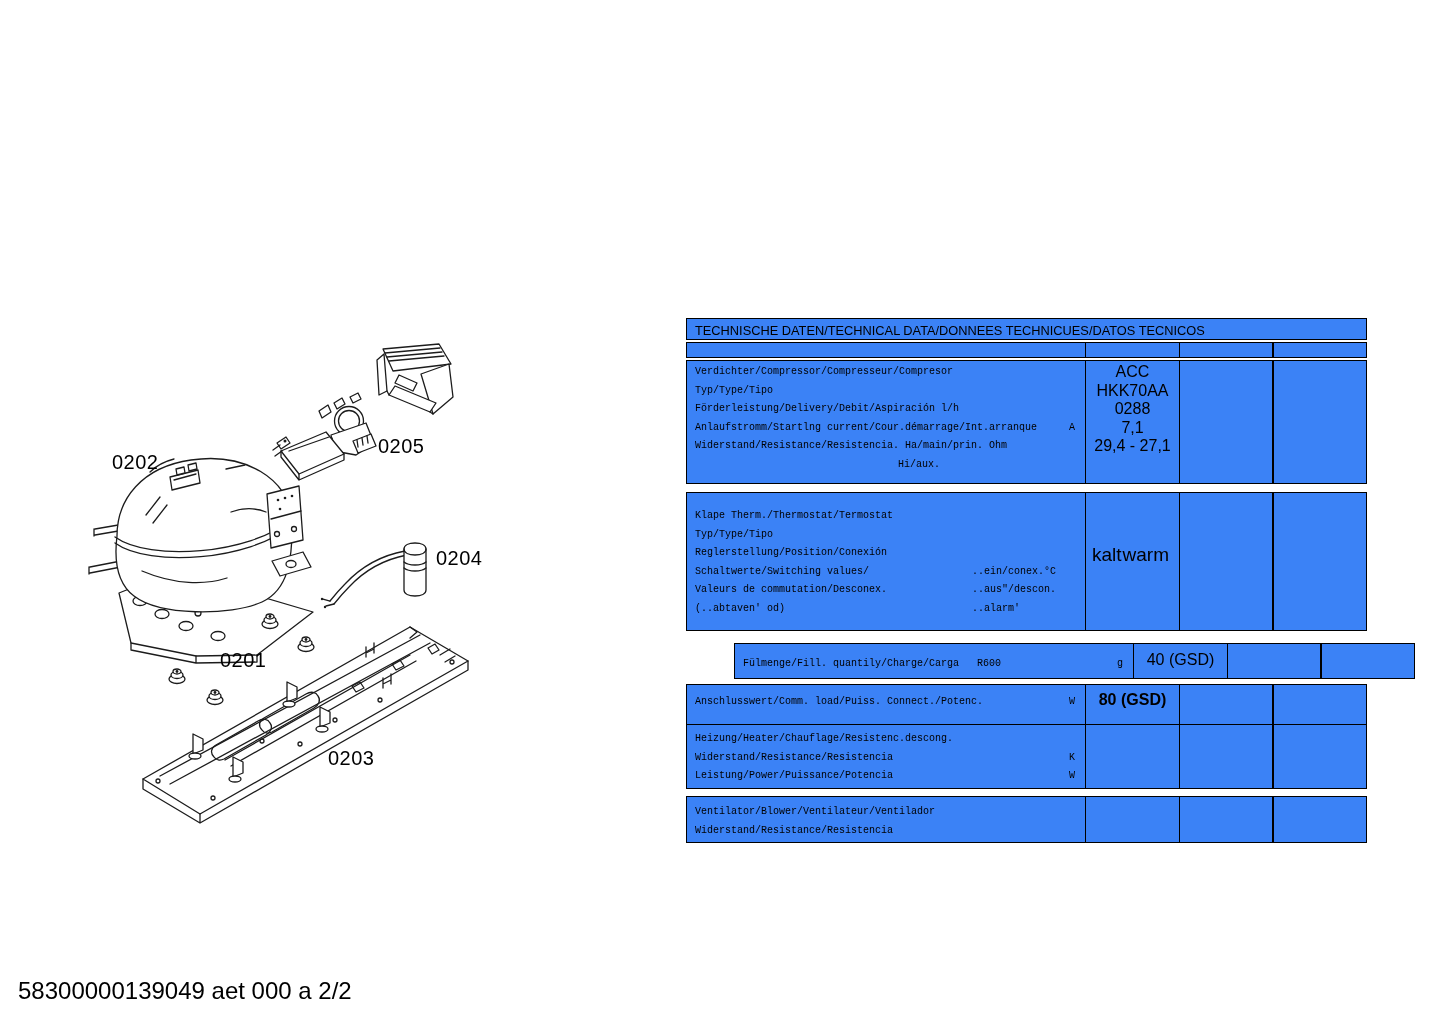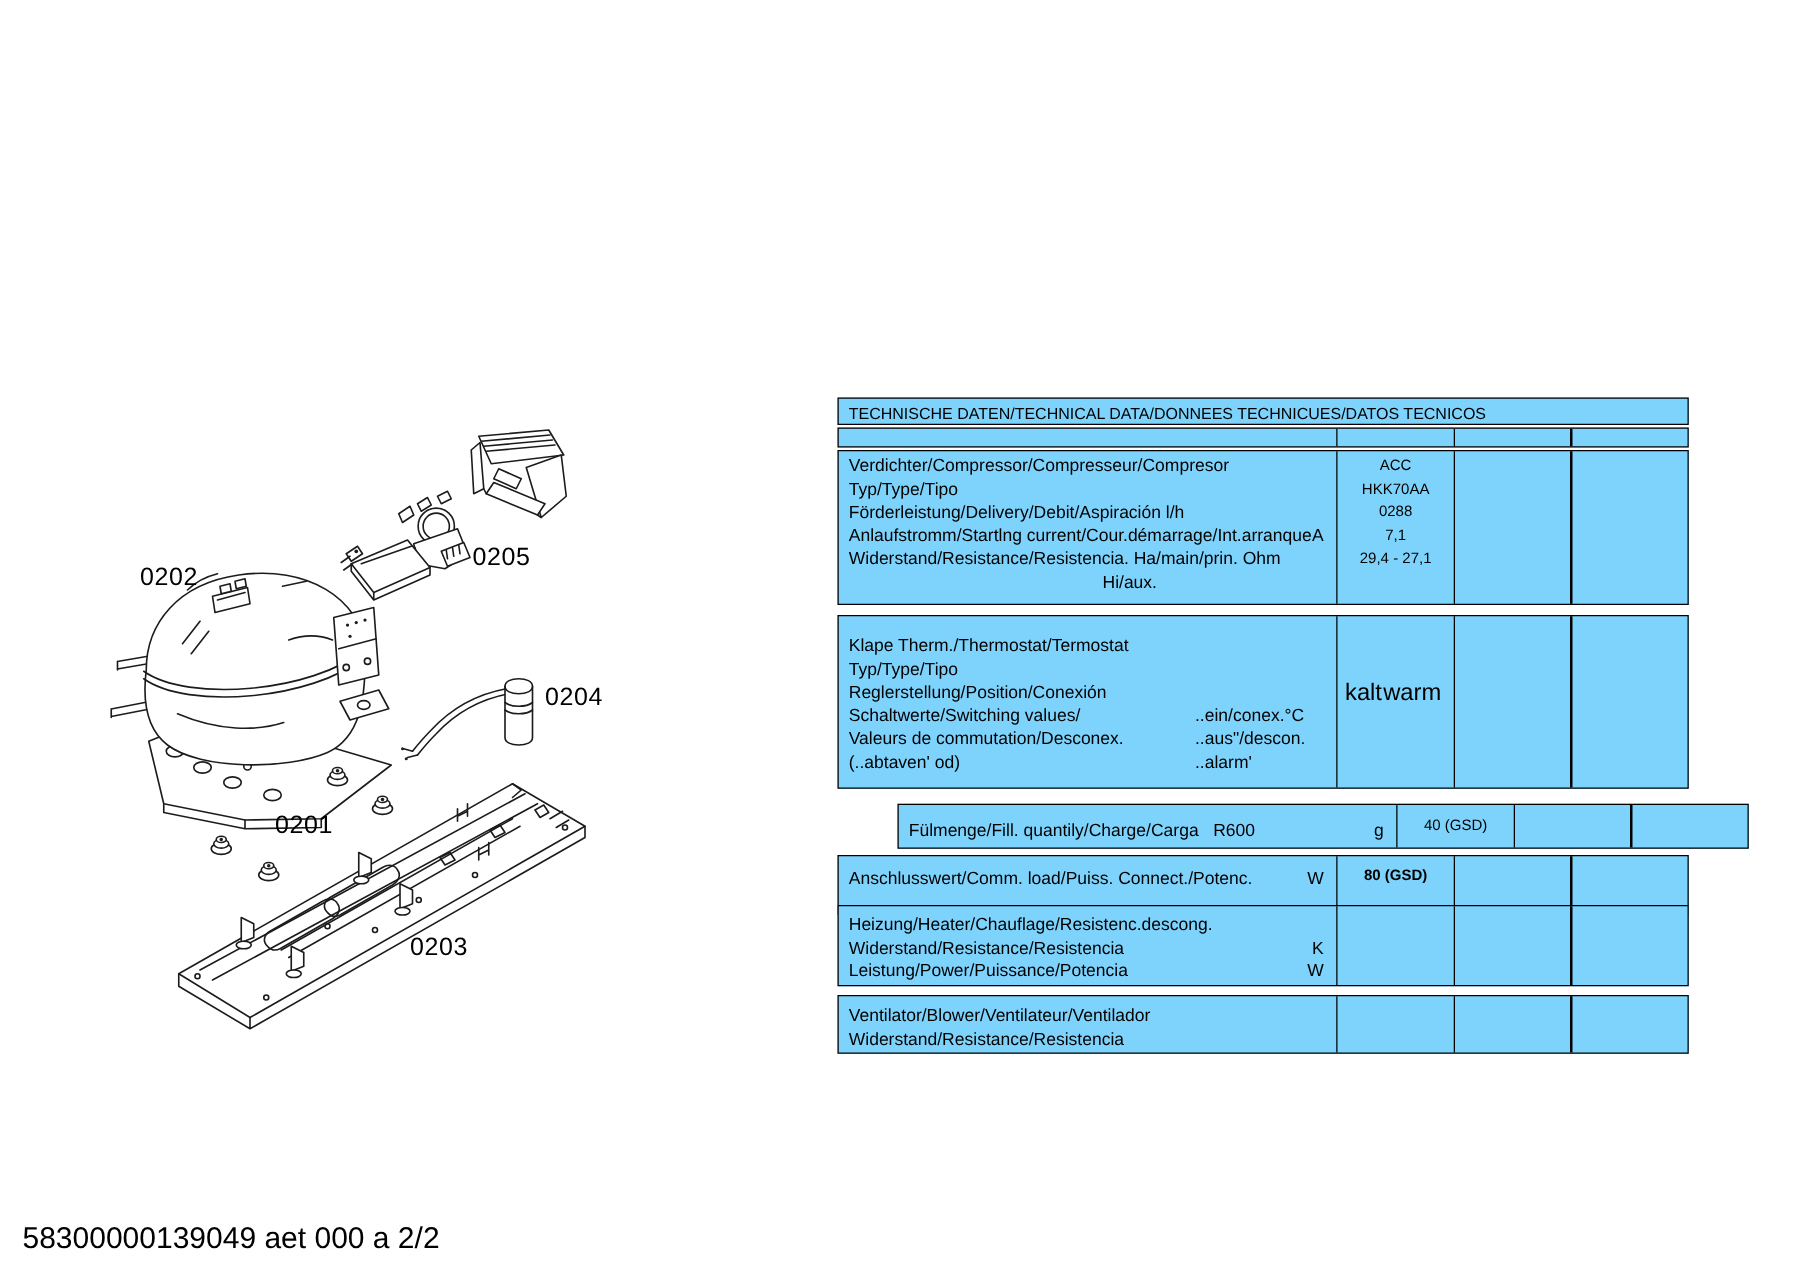--- a/index.html
+++ b/index.html
@@ -17,21 +17,21 @@
   .diagram-svg .bfill { fill:#1c1c1c; stroke:none; }
   .part-label { position:absolute; font-size:20px; letter-spacing:0.5px; }
   .lbl-0202 { left:112px; top:451px; }
   .lbl-0205 { left:378px; top:435px; }
   .lbl-0204 { left:436px; top:547px; }
   .lbl-0201 { left:220px; top:649px; }
   .lbl-0203 { left:328px; top:747px; }
 
   
   .tables { position:absolute; left:670px; top:0; width:681px; height:860px; }
-  .tbox { position:absolute; left:0; width:681px; border:1px solid #000; box-sizing:border-box; background:#7dd3fc; }
+  .tbox { position:absolute; left:16px; width:681px; border:1px solid #000; box-sizing:border-box; background:#3b82f6; }
   .title-box  { top:318px; height:22px; }
   .title-text { font-size:12.8px; padding:4px 0 0 8px; white-space:pre; }
   .header-box { top:342px; height:16px; }
   .b1 { top:360px; height:124px; }
   .b2 { top:492px; height:139px; }
   .b3 { top:643px; height:36px;margin-left:48px; }
   .b4 { top:684px; height:48px; }
   .b5 { top:724px; height:65px; }
   .b6 { top:796px; height:47px; }
 
@@ -41,25 +41,25 @@
   .col3 { left:492px; width:93px; border-left:1px solid #000; }
   .col4 { left:585px; right:0;  border-left:2px solid #000; }
 
   .b1 .col1, .b1 .col2 { padding-top:2px; }
   .b2 .col1 { padding-top:14px; }
   .b3 .col1 { padding-top:11px; } .b3 .col2 { padding-top:7px; }
   .b4 .col1 { padding-top:8px; }  .b4 .col2 { padding-top:6px;font-weight:bold; }
   .b5 .col1 { padding-top:5px; }
   .b6 .col1 { padding-top:6px; }
 
-  .t-row { position:relative; font-size:14px; line-height:18.6px; padding:0 10px 0 8px; white-space:pre; }
+  .t-row { position:relative; font-size:10px; line-height:18.6px; padding:0 10px 0 8px; white-space:pre;font-family:Liberation Mono, monospace; }
   .t-row.indent { padding-left:211px; }
   .t-unit { position:absolute; right:10px; top:0; }
   .t-mid  { position:absolute; left:285px; top:0; }
-  .val-row { font-size:12px; line-height:18.6px; text-align:center; white-space:pre; }
+  .val-row { font-size:16px; line-height:18.6px; text-align:center; white-space:pre; }
   .kw-row { position:absolute; top:53px; left:0; right:0; display:flex; justify-content:space-between;
             padding:0 10px 0 6px; font-size:19px; line-height:18.6px; }
 
   .footer { position:absolute; left:18px; top:977px; font-size:24px; white-space:pre; }
 </style>
 </head>
 <body>
 
 <div class="page">
 

